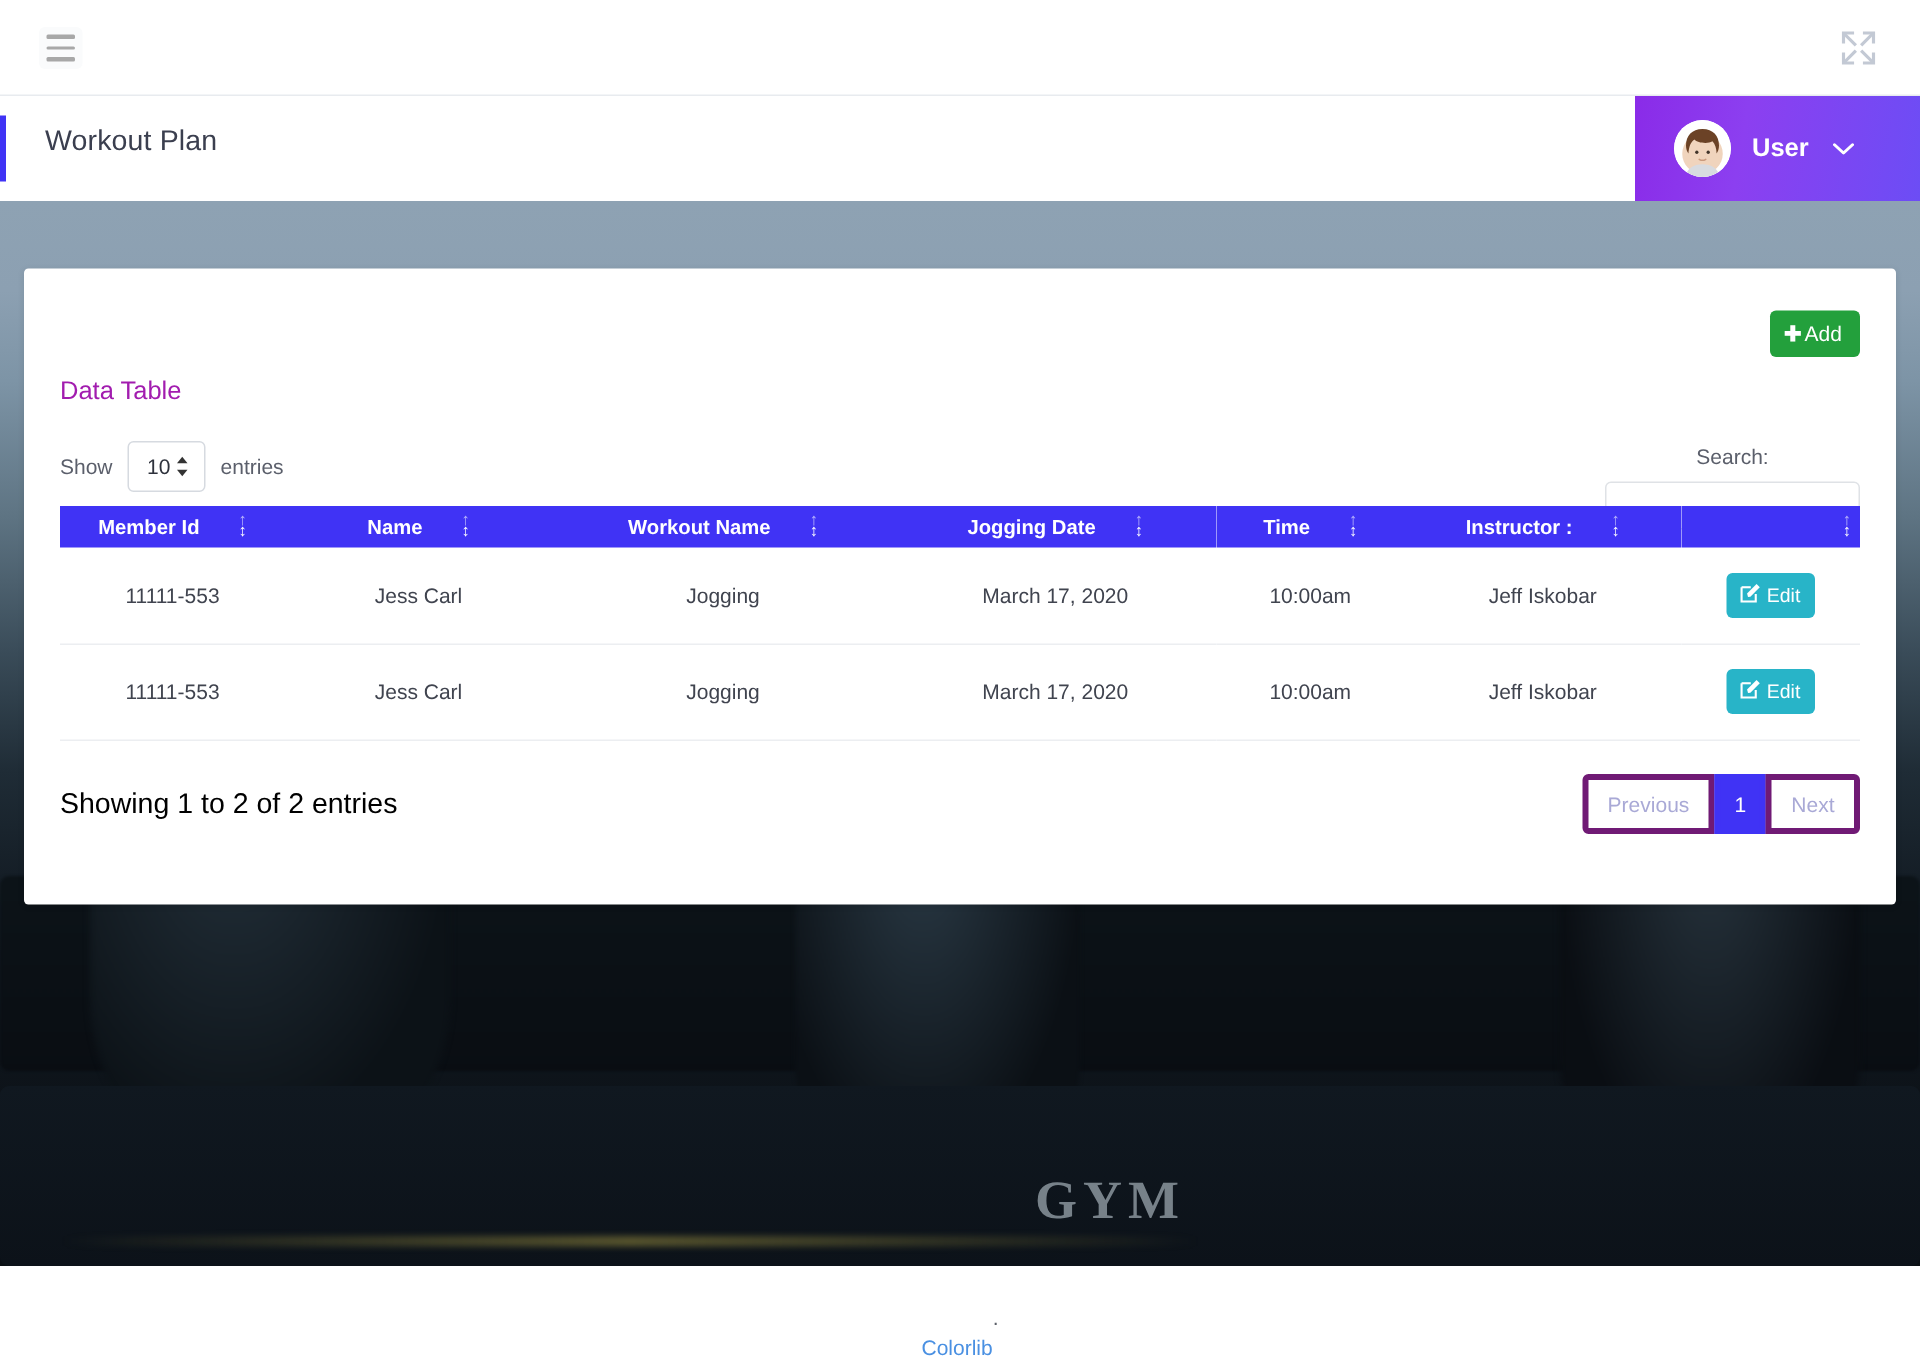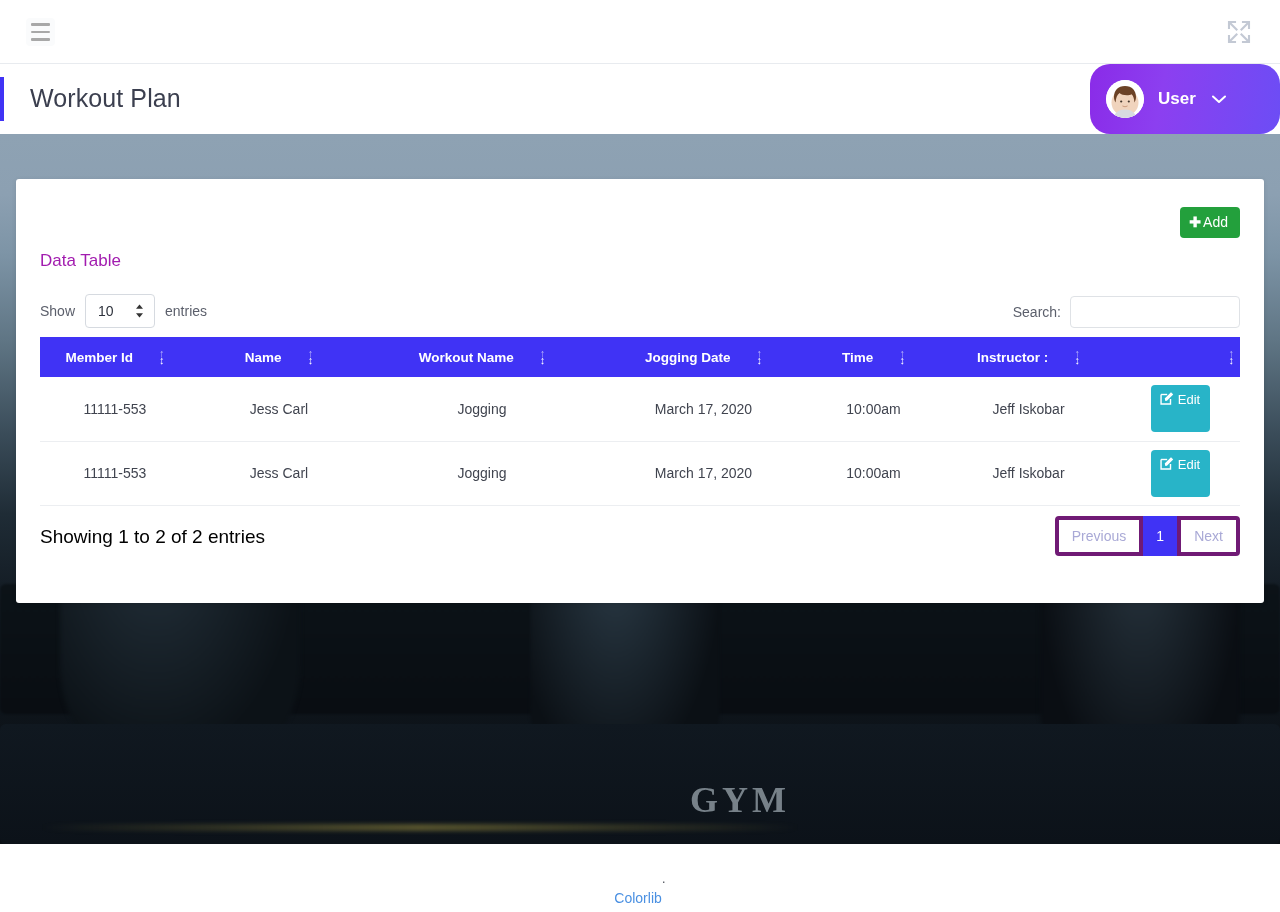--- a/index.html
+++ b/index.html
@@ -45,30 +45,29 @@
     background: #ffffff;
     z-index: 5;
   }
   .title-accent {
     position: absolute; left: 0; top: 13px;
     width: 4px; height: 44px;
     background: #4033f5;
   }
   .page-title {
     position: absolute; left: 30px; top: 20px;
-    font-size: 25px; color: #3b3f4f; font-weight: 400;
+    font-size: 19px; color: #3b3f4f; font-weight: 400;
     letter-spacing: 0.1px;
   }
   .user-block {
     position: absolute; right: 0; top: 0;
     width: 190px; height: 70px;
     background: linear-gradient(100deg, #8a2be8 0%, #8c3ff0 38%, #6c4df5 100%);
-    display: flex; align-items: center; padding-left: 16px;
-    cursor: pointer;
-    border-radius: 20px;
+    display: flex; align-items: center; padding-left: 26px;
+    cursor: pointer;
   }
   .avatar {
     width: 38px; height: 38px; border-radius: 50%;
     background: #ffffff;
     display: flex; align-items: center; justify-content: center;
     overflow: hidden; flex: 0 0 auto;
   }
   .user-name {
     color: #ffffff; font-size: 17px; font-weight: 700;
     margin-left: 14px;
@@ -156,39 +155,39 @@
     font-size: 17px; color: #a21caf; font-weight: 400;
   }
 
   .show-entries {
     position: absolute; left: 24px; top: 115px;
     display: flex; align-items: center; gap: 10px;
     font-size: 14px; color: #5b5f6b;
   }
   .entries-select {
     position: relative;
-    width: 70px; height: 34px;
+    width: 52px; height: 34px;
     border: 1px solid #d6dae0; border-radius: 4px;
     background: #ffffff;
     display: flex; align-items: center;
     padding-left: 12px;
     font-size: 14px; color: #2e323c;
     cursor: pointer;
   }
   .entries-select .spin {
     position: absolute; right: 10px; top: 50%;
     transform: translateY(-50%);
     font-size: 11px; color: #333; line-height: 1;
     display: flex; flex-direction: column; align-items: center;
   }
 
   .search-wrap {
     position: absolute; right: 24px; top: 117px;
     display: flex; align-items: center; gap: 9px;
-    font-size: 14px; color: #5b5f6b;
+    font-size: 14px; color: #5b5f6b; flex-direction: column;
   }
   .search-input {
     width: 170px; height: 32px;
     border: 1px solid #dfe2e6; border-radius: 4px;
     background: #ffffff;
     font-size: 14px; font-family: inherit;
     padding: 0 8px; color: #2e323c;
     outline: none;
   }
 
@@ -196,21 +195,21 @@
   table.dt {
     position: absolute; left: 24px; top: 158px;
     width: 1200px;
     border-collapse: collapse;
     font-size: 14px;
   }
   table.dt thead th {
     background: #4033f5;
     color: #ffffff;
     font-size: 13.5px; font-weight: 700;
-    height: 40px;
+    height: 28px;
     text-align: center;
     padding: 0 6px;
     position: relative;
     white-space: nowrap;
     cursor: pointer;
   }
   .th-inner { display: flex; align-items: center; justify-content: center; gap: 26px; }
   .sort-ico {
     display: inline-flex; flex-direction: column;
     line-height: 7px; font-size: 11px;
@@ -223,21 +222,21 @@
     text-align: center;
     color: #40444f;
     border-bottom: 1px solid #eceef1;
     font-size: 14px;
     padding: 0 6px;
   }
   .edit-btn {
     background: #28b4c8; color: #ffffff;
     border: none; border-radius: 4px;
     font-size: 13px; font-family: inherit;
-    padding: 6px 10px 24px 9px;
+    padding: 6px 10px 7px 9px;
     cursor: pointer;
     display: inline-flex; align-items: center; gap: 4px;
   }
 
   .showing-info {
     position: absolute; left: 24px; top: 347px;
     font-size: 19px; color: #000000;
   }
   .pager {
     position: absolute; right: 24px; top: 337px;

